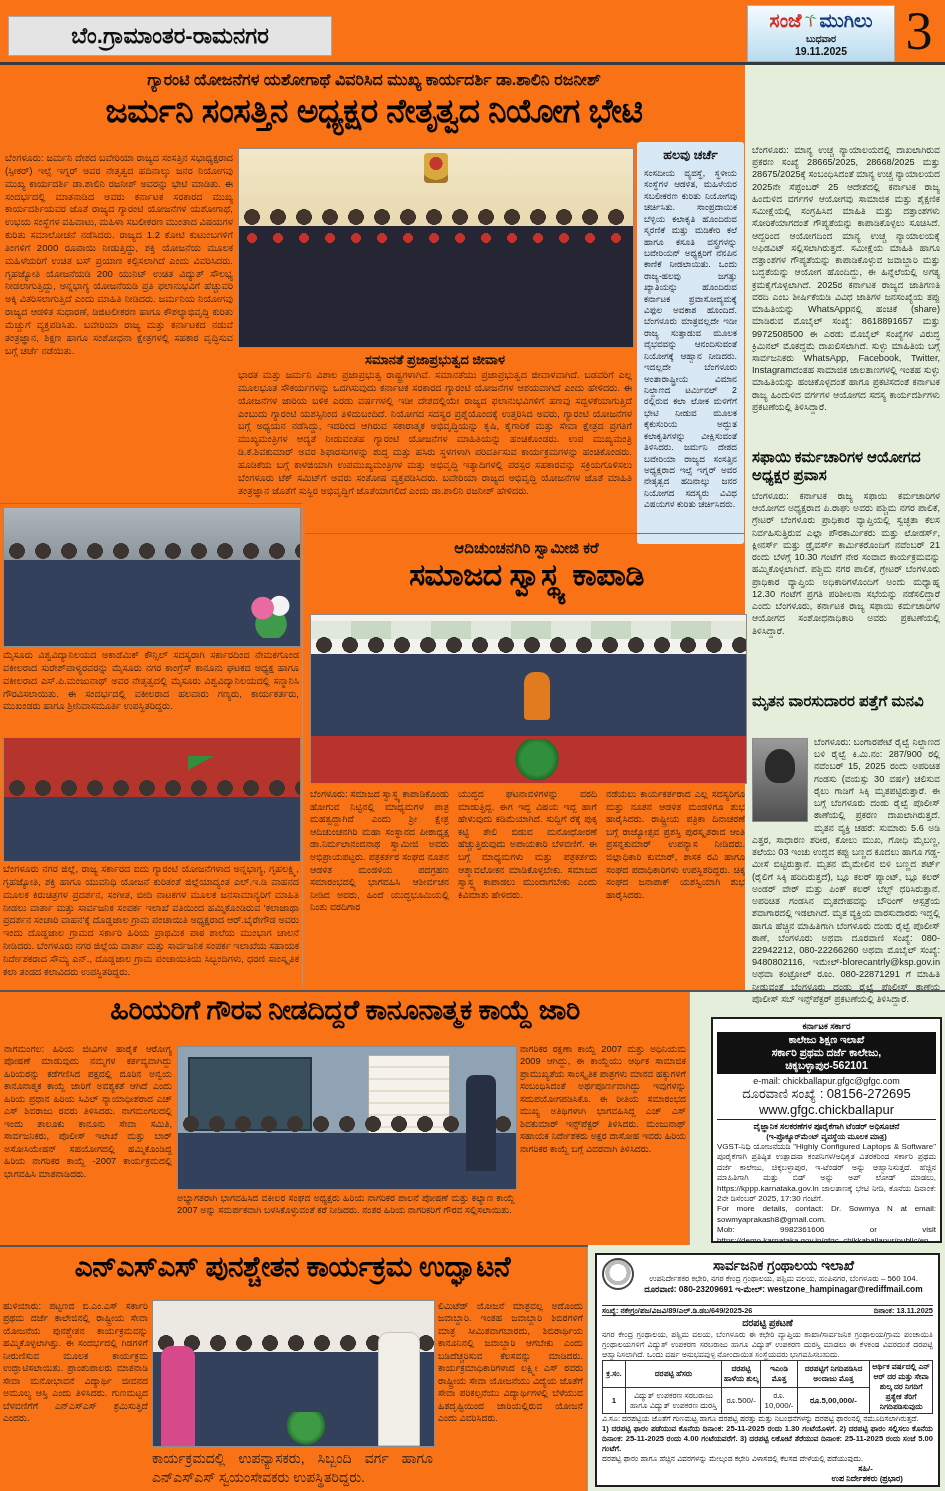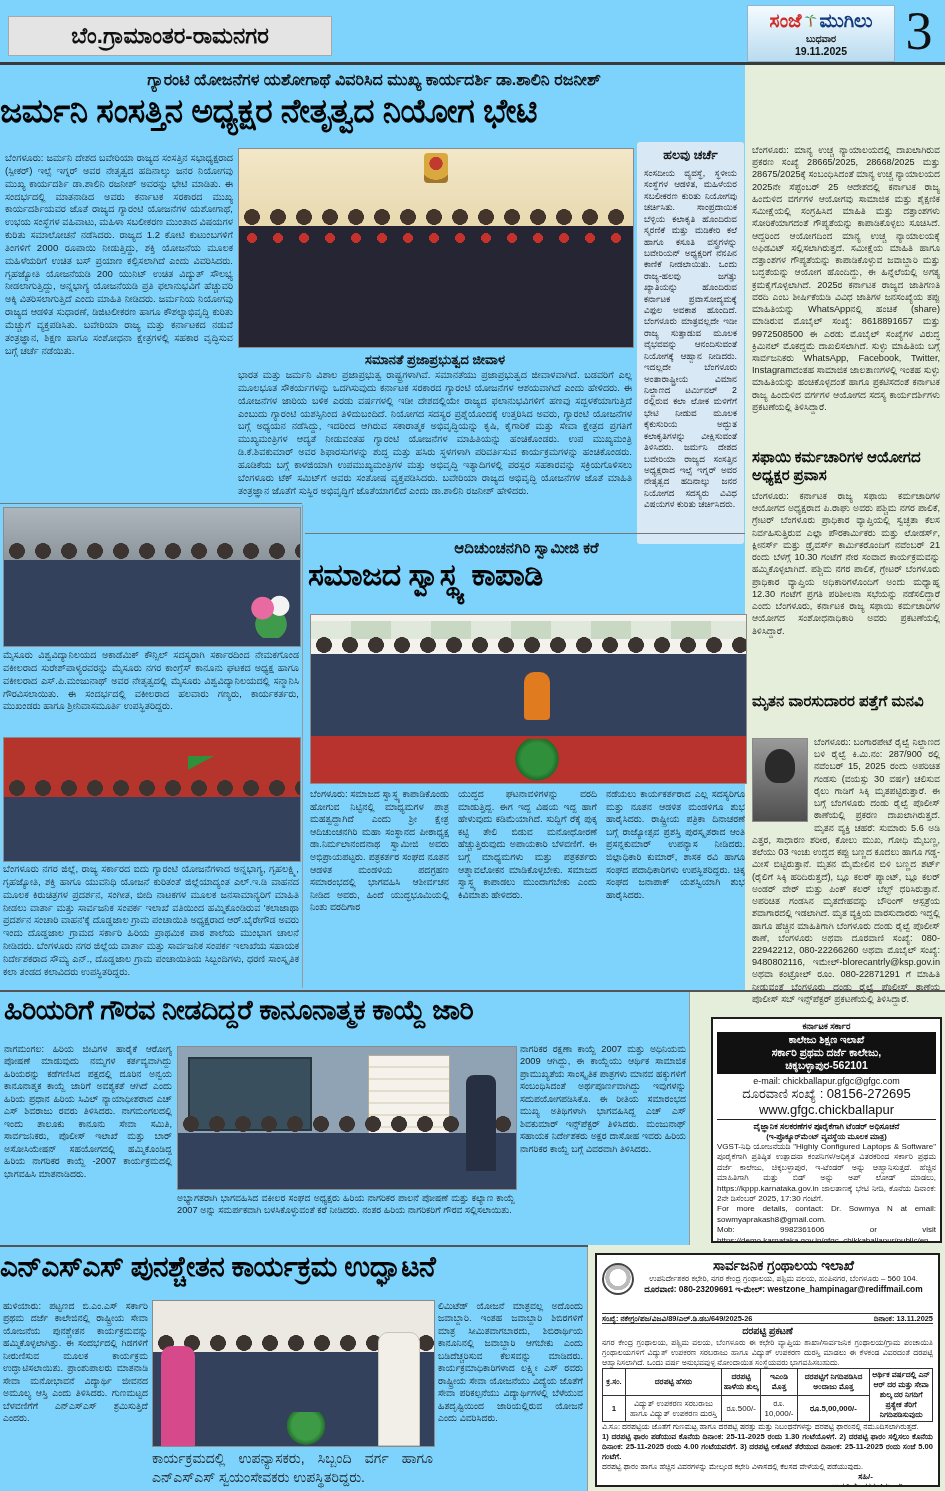--- a/index.html
+++ b/index.html
@@ -1,23 +1,23 @@
 <!DOCTYPE html>
 <html><head>
 <meta charset="utf-8">
 <style>
   html,body{margin:0;padding:0;background:#cfd8c8;}
-  .page{position:relative;width:945px;height:1491px;margin:0 auto;background:#7dd3fc;
+  .page{position:relative;width:945px;height:1491px;margin:0 auto;background:#f97316;
         font-family:"Liberation Sans","DejaVu Sans",sans-serif;color:#111;overflow:hidden;}
   .abs{position:absolute;}
   .green{background:#e4eedb;}
   .rule{background:#3a3a3a;}
   .vrule{background:#9a9a9a;width:1px;}
   .kicker{font-weight:bold;text-align:center;}
-  .headline{font-weight:bold;text-align:left;line-height:1.08;letter-spacing:-.5px;color:#050505;}
+  .headline{font-weight:bold;text-align:center;line-height:1.08;letter-spacing:-.5px;color:#050505;}
   .body-txt{font-size:9.6px;line-height:1.34;text-align:justify;color:#1c1c1c;overflow:hidden;}
   .rc-head{font-weight:bold;font-size:15px;line-height:1.22;color:#0a0a0a;}
   .rc-body{font-size:9.2px;line-height:1.33;text-align:justify;color:#1c1c1c;overflow:hidden;}
   .photo{position:absolute;overflow:hidden;border:1px solid #8b8b8b;}
   .crowd{position:absolute;left:0;right:0;bottom:0;
     background-image:
       radial-gradient(circle 8px at 13px 13px,#43352c 97%,transparent),
       radial-gradient(circle 5px at 13px 34px,#c4322b 97%,transparent),
       linear-gradient(rgba(0,0,0,0) 0 22px,#262533 22px);
     background-size:26px 100%,26px 100%,100% 100%;
@@ -178,29 +178,29 @@
   <div class="photo" style="left:152px;top:1300px;width:281px;height:145px;background:linear-gradient(#ece9e2 0 60%,#cfc9bd 60%);">
     <div class="crowd plain" style="height:80%;"></div>
     <div class="abs" style="left:8px;bottom:0;width:34px;height:100px;background:#d6498a;border-radius:10px 10px 0 0;"></div>
     <div class="abs" style="right:14px;bottom:0;width:40px;height:112px;background:#f1efe8;border:1px solid #c9c4b6;border-radius:10px 10px 0 0;"></div>
     <div class="abs" style="left:46%;bottom:0;width:48px;height:34px;background:radial-gradient(circle at 50% 40%,#3d9a45 45%,#25702f 60%,transparent 62%);"></div>
   </div>
   <div class="abs body-txt" style="left:152px;top:1449px;width:281px;height:40px;font-size:14px;">ಕಾರ್ಯಕ್ರಮದಲ್ಲಿ ಉಪನ್ಯಾಸಕರು, ಸಿಬ್ಬಂದಿ ವರ್ಗ ಹಾಗೂ ಎನ್ಎಸ್ಎಸ್ ಸ್ವಯಂಸೇವಕರು ಉಪಸ್ಥಿತರಿದ್ದರು.</div>
   <div class="abs body-txt" style="left:438px;top:1300px;width:145px;height:188px;font-size:9.3px;">ಲಿಮಿಟೆಡ್ ಯೋಜನೆ ಮಾತ್ರವಲ್ಲ ಅದೊಂದು ಜವಾಬ್ದಾರಿ. ಇಂತಹ ಜವಾಬ್ದಾರಿ ಶಿಬಿರಗಳಿಗೆ ಮಾತ್ರ ಸೀಮಿತವಾಗಬಾರದು, ಶಿಬಿರಾರ್ಥಿಯ ಕಾನೂನಿನಲ್ಲಿ ಜವಾಬ್ದಾರಿ ಆಗಬೇಕು ಎಂದು ಬಡಿದೆಚ್ಚರಿಸುವ ಕೆಲಸವನ್ನು ಮಾಡಿದರು. ಕಾರ್ಯಕ್ರಮಾಧಿಕಾರಿಗಳಾದ ಲಕ್ಷ್ಮೀ ಎಸ್ ರವರು ರಾಷ್ಟ್ರೀಯ ಸೇವಾ ಯೋಜನೆಯು ವಿದ್ಯೆಯ ಜೊತೆಗೆ ಸೇವಾ ಪರಿಕಲ್ಪನೆಯು ವಿದ್ಯಾರ್ಥಿಗಳಲ್ಲಿ ಬೆಳೆಯುವ ಹಿತದೃಷ್ಟಿಯಿಂದ ಜಾರಿಯಲ್ಲಿರುವ ಯೋಜನೆ ಎಂದು ವಿವರಿಸಿದರು.</div>
 
   <div class="abs notice" style="left:595px;top:1253px;width:345px;height:234px;padding:3px 5px;box-sizing:border-box;">
-    <div style="display:flex;align-items:flex-end;">
+    <div style="display:flex;align-items:flex-start;">
       <div style="flex:0 0 auto;width:28px;height:28px;border-radius:50%;border:2px solid #444;background:radial-gradient(circle at 50% 45%,#fff 40%,#bbb 42% 60%,#fff 62%);"></div>
       <div style="flex:1;">
         <div class="ctr" style="font-size:13.5px;font-weight:bold;">ಸಾರ್ವಜನಿಕ ಗ್ರಂಥಾಲಯ ಇಲಾಖೆ</div>
         <div class="ctr" style="font-size:7.8px;">ಉಪನಿರ್ದೇಶಕರ ಕಛೇರಿ, ನಗರ ಕೇಂದ್ರ ಗ್ರಂಥಾಲಯ, ಪಶ್ಚಿಮ ವಲಯ, ಹಂಪಿನಗರ, ಬೆಂಗಳೂರು – 560 104.</div>
         <div class="ctr" style="font-size:8.4px;font-weight:bold;">ದೂರವಾಣಿ: 080-23209691  ಇ-ಮೇಲ್: westzone_hampinagar@rediffmail.com</div>
       </div>
     </div>
-    <div style="display:flex;justify-content:space-between;border-top:1px solid #333;border-bottom:1px solid #333;margin-top:18px;font-size:7.4px;font-weight:bold;">
+    <div style="display:flex;justify-content:space-between;border-top:1px solid #333;border-bottom:1px solid #333;margin-top:10px;font-size:7.4px;font-weight:bold;">
       <span>ಸಂಖ್ಯೆ: ನಕೇಗ್ರಂ/ಪಜ/ವಿಜವಿ/89/ಎಲ್.ಡಿ.ಡಬ/649/2025-26</span>
       <span>ದಿನಾಂಕ: 13.11.2025</span>
     </div>
     <div class="ctr" style="font-size:9.5px;font-weight:bold;padding:1px 0;">ದರಪಟ್ಟಿ ಪ್ರಕಟಣೆ</div>
     <div class="small-j" style="font-size:7.8px;">ನಗರ ಕೇಂದ್ರ ಗ್ರಂಥಾಲಯ, ಪಶ್ಚಿಮ ವಲಯ, ಬೆಂಗಳೂರು ಈ ಕಛೇರಿ ವ್ಯಾಪ್ತಿಯ ಶಾಖಾ/ಸಾರ್ವಜನಿಕ ಗ್ರಂಥಾಲಯ/ಗ್ರಾಮ ಪಂಚಾಯಿತಿ ಗ್ರಂಥಾಲಯಗಳಿಗೆ ವಿದ್ಯುತ್ ಉಪಕರಣ ಸರಬರಾಜು ಹಾಗೂ ವಿದ್ಯುತ್ ಉಪಕರಣ ದುರಸ್ತಿ ಮಾಡಲು ಈ ಕೆಳಕಂಡ ವಿವರದಂತೆ ದರಪಟ್ಟಿ ಆಹ್ವಾನಿಸಲಾಗಿದೆ. ಒಂದು ವರ್ಷ ಅನುಭವವುಳ್ಳ ನೋಂದಾಯಿತ ಸಂಸ್ಥೆಯವರು ಭಾಗವಹಿಸಬಹುದು.</div>
     <table class="tender">
       <colgroup>
           <col style="width:7%">
           <col style="width:29%">
           <col style="width:12%">

